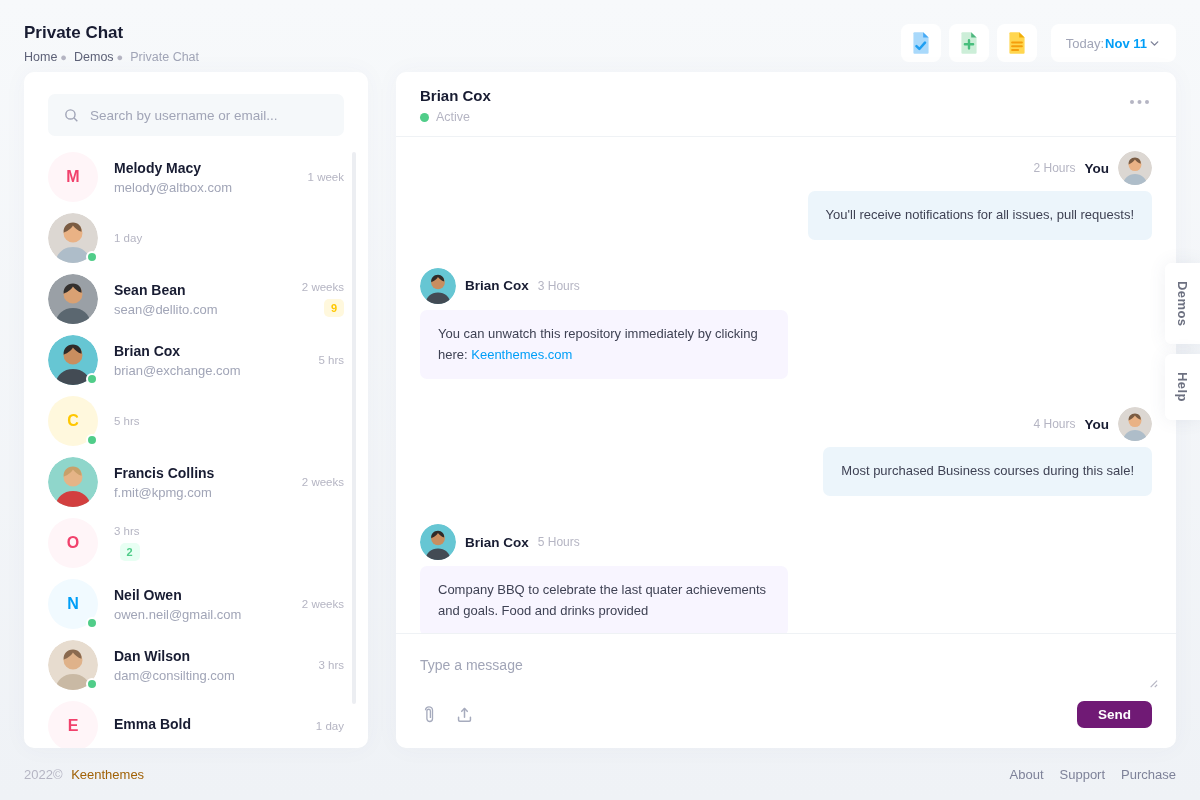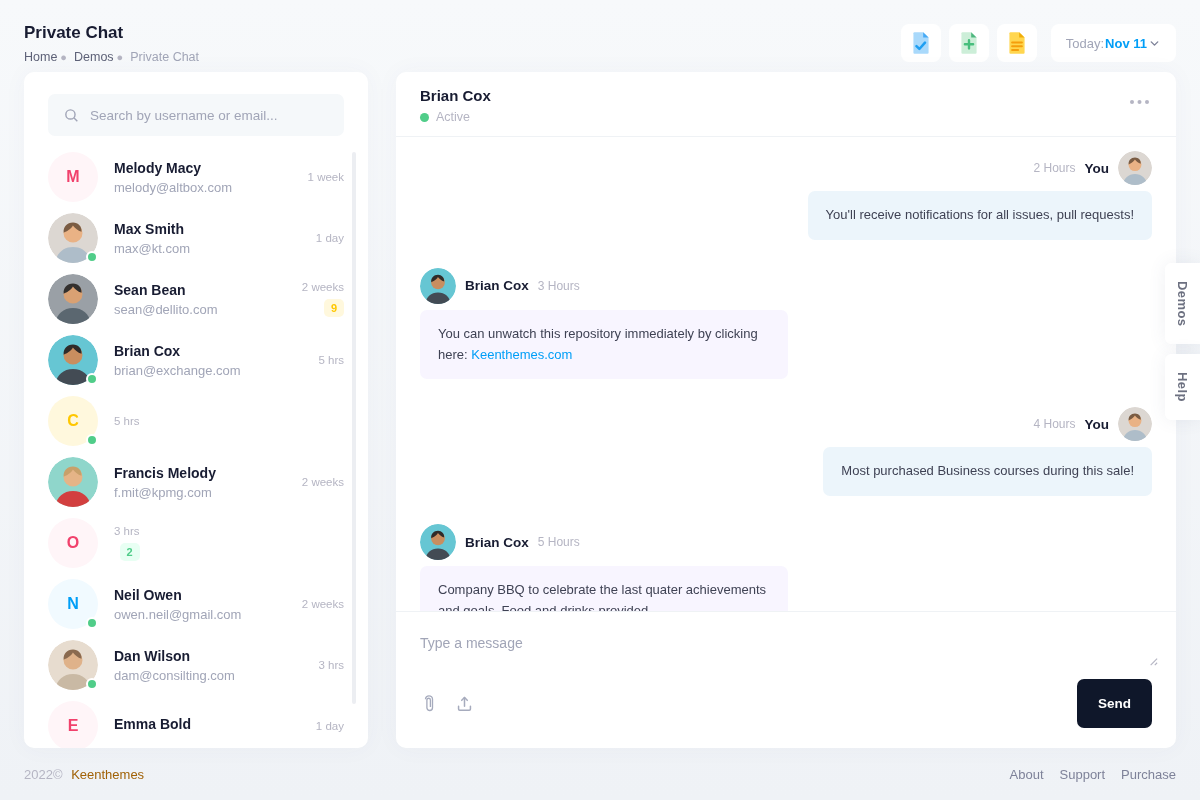--- a/index.html
+++ b/index.html
@@ -76,21 +76,21 @@
   .msg.in  .bubble { background:#f8f5ff; max-width:368px; }
   .bubble .link { color:#009ef7; cursor:pointer; }
 
   .composer { border-top:1px solid #eff2f5; padding:13px 24px 20px; }
   .composer-input { position:relative; height:48px; padding-top:10px; font-size:14px; color:#a1a5b7;
     cursor:text; }
   .resize-handle { position:absolute; right:-6px; bottom:4px; }
   .composer-actions { display:flex; justify-content:space-between; align-items:center; margin-top:6px; }
   .composer-icons { display:flex; gap:15px; align-items:center; }
   .tool-btn { border:none; background:none; cursor:pointer; padding:2px; display:flex; }
-  .send-btn { background:#0f172a; color:#fff; border:none; border-radius:7px; padding:17px 21px;
+  .send-btn { background:#701a75; color:#fff; border:none; border-radius:7px; padding:6px 21px;
     font-size:13.5px; font-weight:700; cursor:pointer; font-family:"Liberation Sans",sans-serif; }
 
   
   .footer { height:52px; display:flex; align-items:center; justify-content:space-between; font-size:13px; }
   .copyright { color:#b5b5c3; margin-right:5px; }
   .brand { color:#a16207; cursor:pointer; }
   .footer-links { display:flex; gap:16px; }
   .footer-links span { color:#7e8299; cursor:pointer; }
 
   
@@ -186,24 +186,20 @@
           <div class="contact">
             <div class="avatar" style="width:50px;height:50px;">
               <svg class="avatar-img" width="50" height="50" viewBox="0 0 50 50">
                 <circle cx="25" cy="25" r="25" fill="#dcd7d2"></circle>
                 <path d="M7 50 c1.5-10 8.5-16 18-16 s16.5 6 18 16z" fill="#aebdc9"></path>
                 <circle cx="25" cy="20" r="9.5" fill="#e9b285"></circle>
                 <path d="M25 9.5 c-6 0-10 4.5-9.3 10.2 l1.2-.6 c3.8-1.7 7.2-4.6 8-6.6 c1.6 2.4 4.9 5.2 8.6 6.2 c.6-5-3.3-9.2-8.5-9.2z" fill="#7a5c43"></path>
               </svg>
               <span class="online-dot"></span>
             </div>
-            <div class="contact-info">
-              <div class="contact-name">Max Smith</div>
-              <div class="contact-email">max@kt.com</div>
-            </div>
             <div class="contact-meta">
               <span class="contact-time">1 day</span>
             </div>
           </div>
           <div class="contact">
             <div class="avatar" style="width:50px;height:50px;">
               <svg class="avatar-img" width="50" height="50" viewBox="0 0 50 50">
                 <circle cx="25" cy="25" r="25" fill="#9aa0a6"></circle>
                 <path d="M7 50 c1.5-10 8.5-16 18-16 s16.5 6 18 16z" fill="#5b6770"></path>
                 <circle cx="25" cy="20" r="9.5" fill="#d9a173"></circle>
@@ -249,21 +245,21 @@
           <div class="contact">
             <div class="avatar" style="width:50px;height:50px;">
               <svg class="avatar-img" width="50" height="50" viewBox="0 0 50 50">
                 <circle cx="25" cy="25" r="25" fill="#8fd6cb"></circle>
                 <path d="M7 50 c1.5-10 8.5-16 18-16 s16.5 6 18 16z" fill="#d23f3f"></path>
                 <circle cx="25" cy="20" r="9.5" fill="#e5b487"></circle>
                 <path d="M25 9.5 c-6 0-10 4.5-9.3 10.2 l1.2-.6 c3.8-1.7 7.2-4.6 8-6.6 c1.6 2.4 4.9 5.2 8.6 6.2 c.6-5-3.3-9.2-8.5-9.2z" fill="#c8a06a"></path>
               </svg>
             </div>
             <div class="contact-info">
-              <div class="contact-name">Francis Melody</div>
+              <div class="contact-name">Francis Collins</div>
               <div class="contact-email">f.mit@kpmg.com</div>
             </div>
             <div class="contact-meta">
               <span class="contact-time">2 weeks</span>
             </div>
           </div>
           <div class="contact">
             <div class="avatar" style="width:50px;height:50px;background:#fff5f8;">
               <span class="avatar-initial" style="color:#f1416c;font-size:16px">O</span>
             </div>

